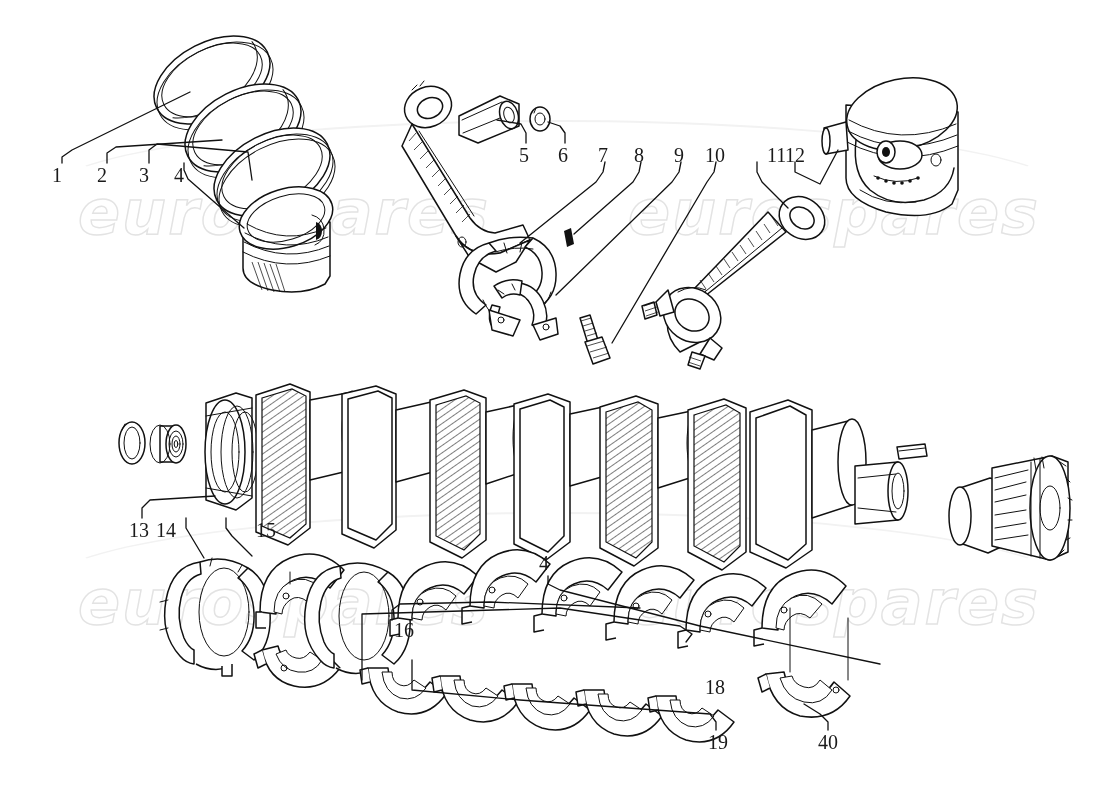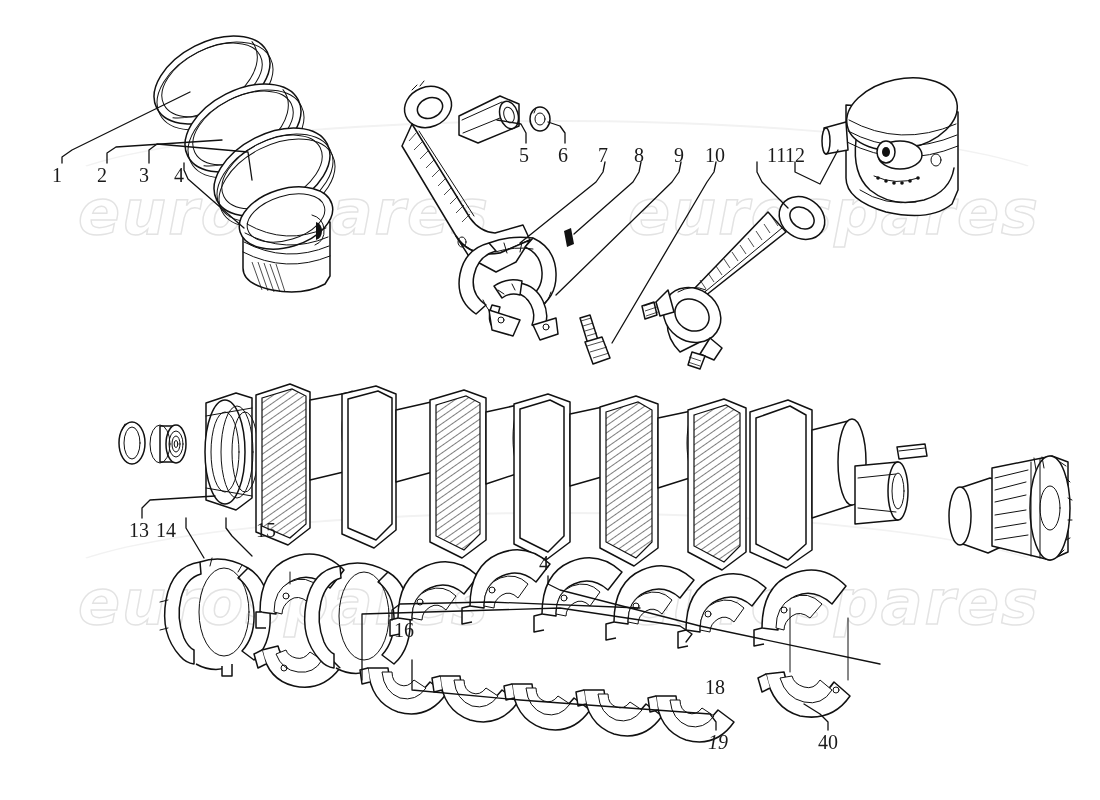--- a/index.html
+++ b/index.html
@@ -466,16 +466,16 @@
   <div class="lbl" style="left:674px;top:145px;">9</div>
   <div class="lbl" style="left:705px;top:145px;text-align:center;">10</div>
   <div class="lbl" style="left:747px;top:145px;margin-left:20px;">11</div>
   <div class="lbl" style="left:785px;top:145px;text-align:center;">12</div>
   <div class="lbl" style="left:129px;top:520px;">13</div>
   <div class="lbl" style="left:156px;top:520px;">14</div>
   <div class="lbl" style="left:211px;top:520px;margin-left:45px;">15</div>
   <div class="lbl" style="left:379px;top:620px;margin-left:15px;">16</div>
   <div class="lbl" style="left:539px;top:553px;">4</div>
   <div class="lbl" style="left:677px;top:677px;margin-left:28px;">18</div>
-  <div class="lbl" style="left:708px;top:732px;font-style:italic;">19</div>
+  <div class="lbl" style="left:708px;top:732px;">19</div>
   <div class="lbl" style="left:818px;top:732px;">40</div>
 
 </div>
 
 </body></html>

